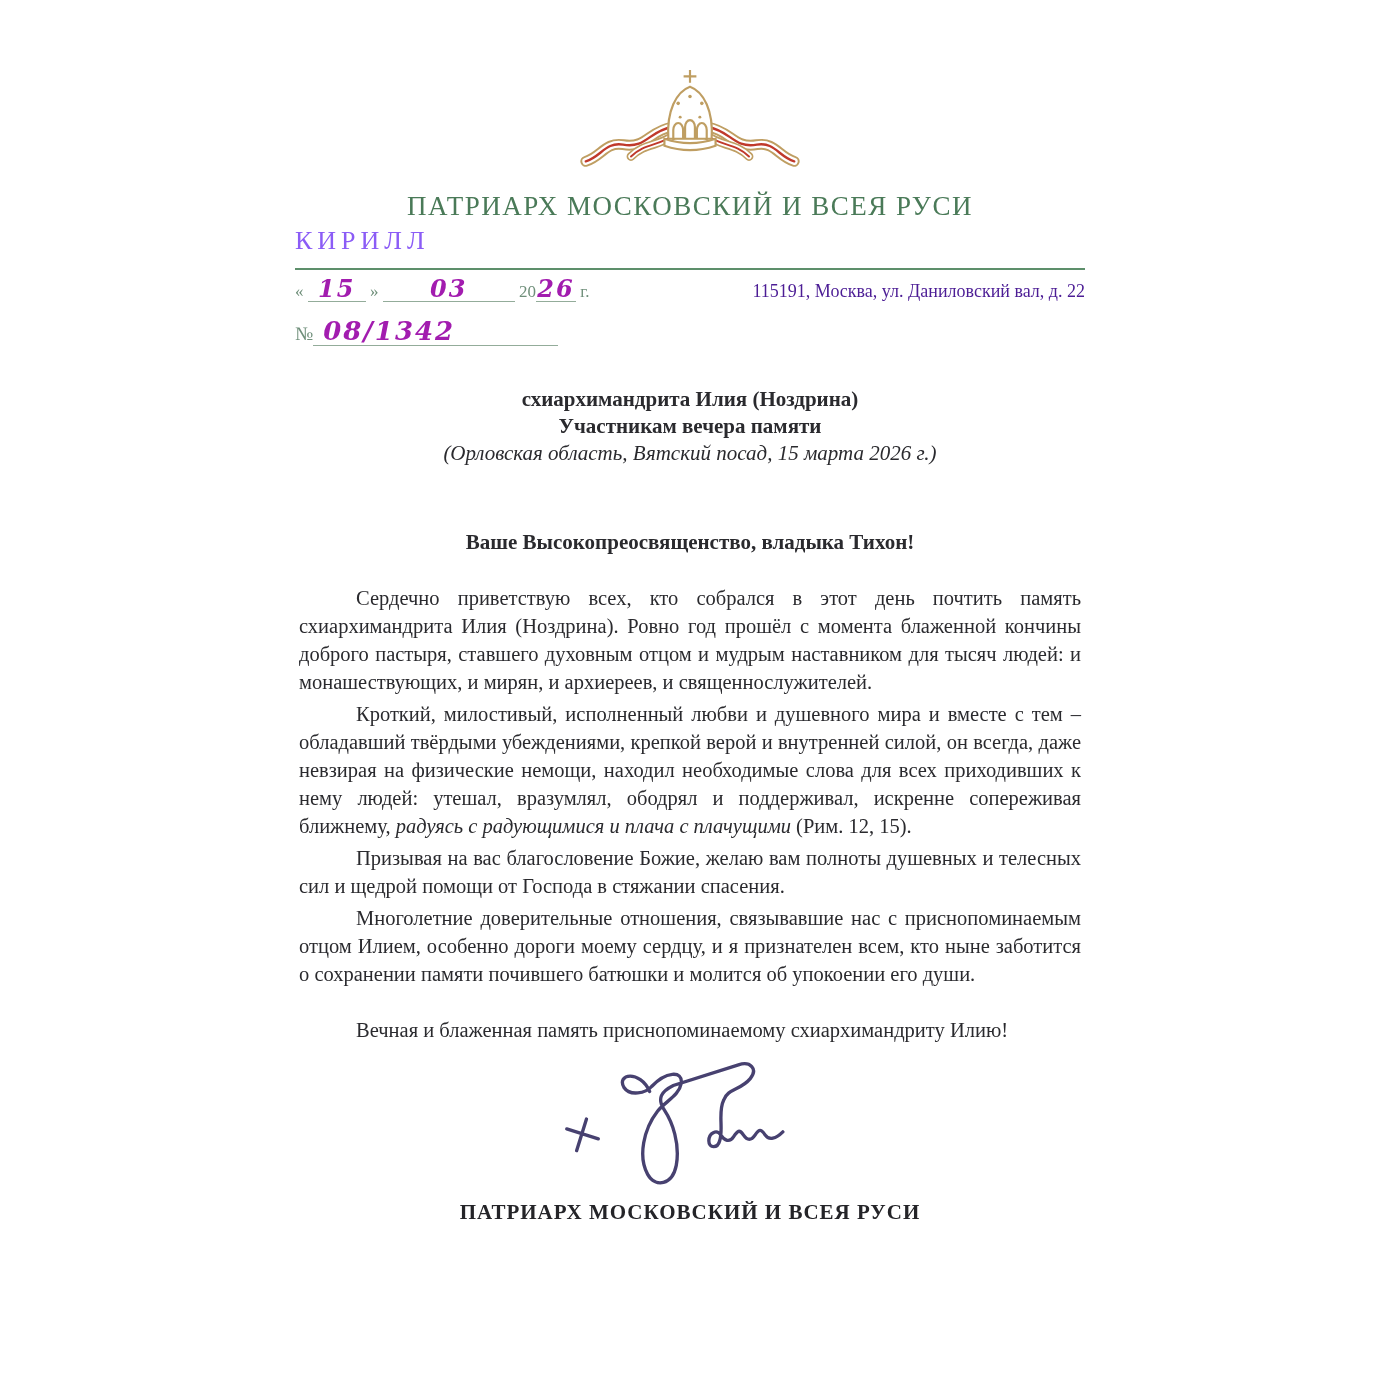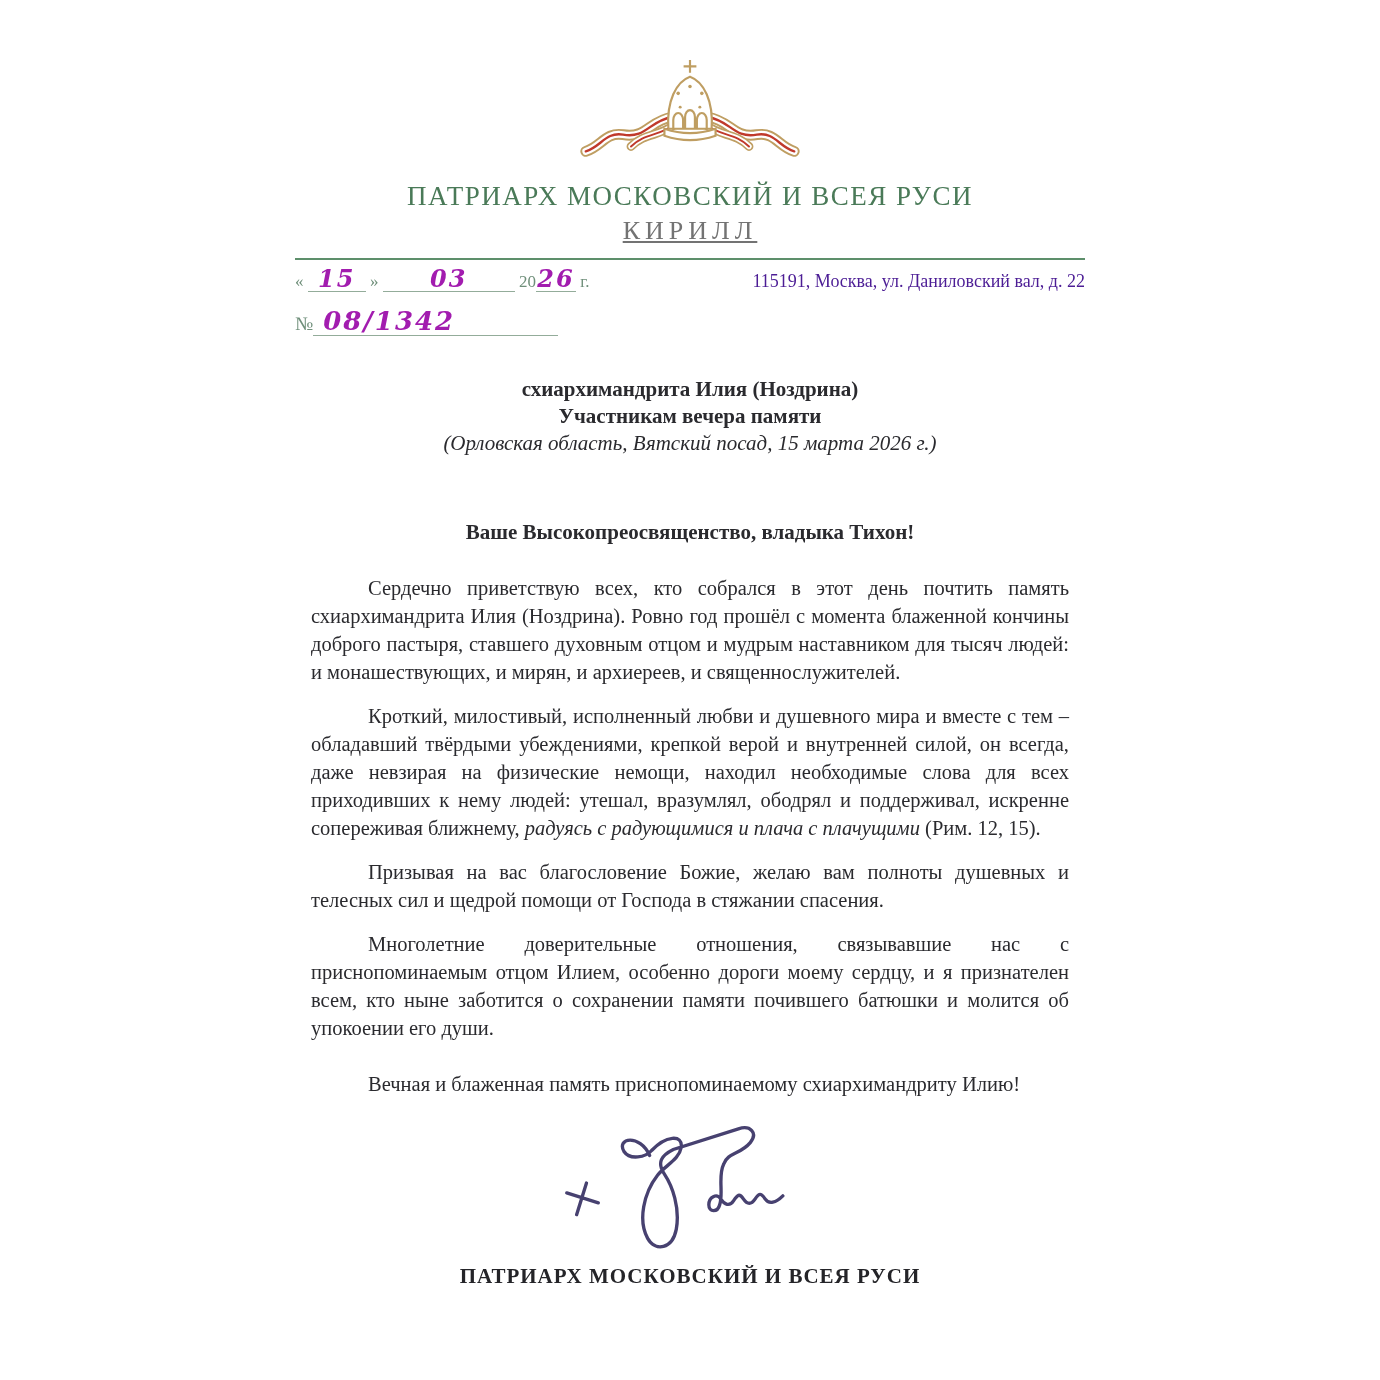--- a/index.html
+++ b/index.html
@@ -5,39 +5,37 @@
   html,body{margin:0;padding:0;background:#e9e9e9;}
   .page{
     position:relative;
     width:1380px;height:1380px;
     background:#ffffff;
     margin:0 auto;
     font-family:"Liberation Serif", serif;
     color:#2a2a2e;
     overflow:hidden;
   }
-  .col{position:absolute;left:295px;width:790px;top:4px;}
+  .col{position:absolute;left:295px;width:790px;top:14px;}
   
   .crest{display:block;margin:52px auto 4px auto;}
   
   .lh-title{
     text-align:center;
     color:#4a7a58;
     font-size:27px;
     letter-spacing:1.5px;
     line-height:36px;
     font-weight:400;
   }
   .lh-name{
-    text-align:center;
-    color:#737373;
+    color:#8b5cf6;
     font-size:26px;
     letter-spacing:5px;
     line-height:34px;
-    text-decoration:underline;
   }
   .rule{
     height:0;border:none;border-top:2.5px solid #5d8f6b;
     margin:10px 0 0 0;
   }
   
   .refrow{
     display:flex;justify-content:space-between;align-items:flex-end;
     margin-top:6px;
   }
@@ -59,21 +57,21 @@
   .numrow{margin-top:16px;font-size:19px;color:#6f8f7a;}
   .numrow .hand{font-size:26px;}
   
   .recipient{margin-top:40px;text-align:center;line-height:27px;}
   .recipient .b{font-weight:700;font-size:21px;}
   .recipient .i{font-style:italic;font-size:21px;}
   
   .salutation{margin-top:60px;text-align:center;font-weight:700;font-size:21px;line-height:31px;}
   
   .body{margin-top:26px;font-size:20.5px;line-height:28px;text-align:justify;}
-  .body p{margin:16px;text-indent:57px;}
+  .body p{margin:4px;text-indent:57px;}
   .body p.sep{margin-top:28px;}
   .body em{font-style:italic;}
   
   .sig{display:block;margin:6px 0 0 236px;}
   
   .footer{
     margin-top:2px;text-align:center;
     font-weight:700;font-size:21px;letter-spacing:1px;color:#242428;
   }
 </style>

